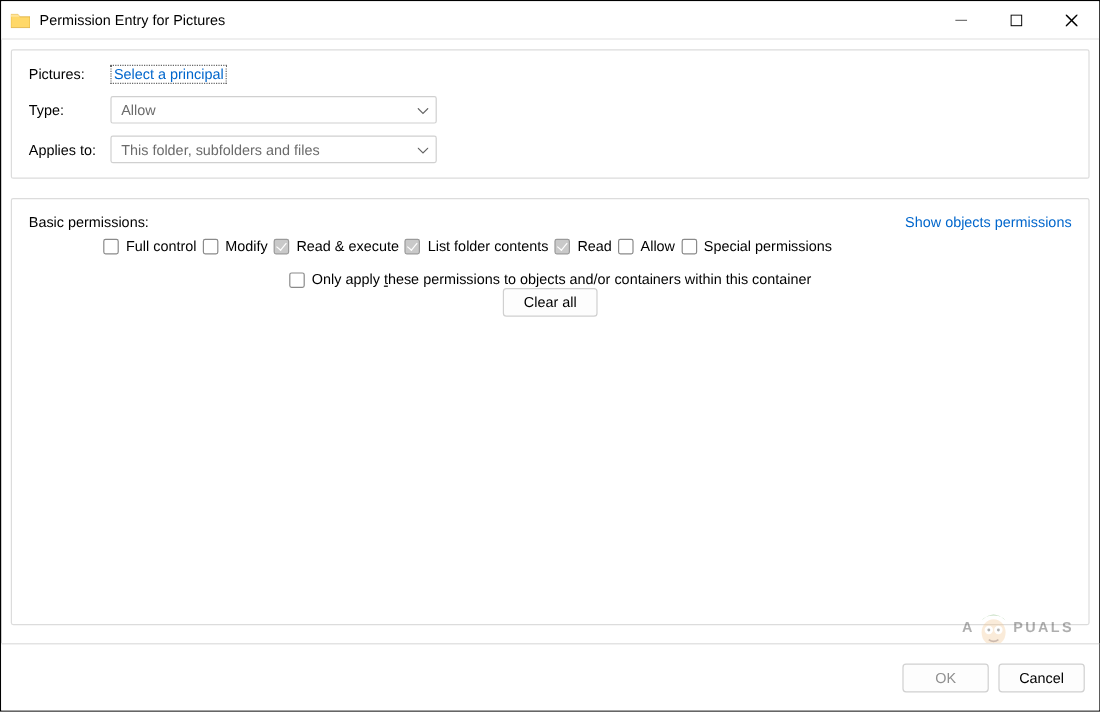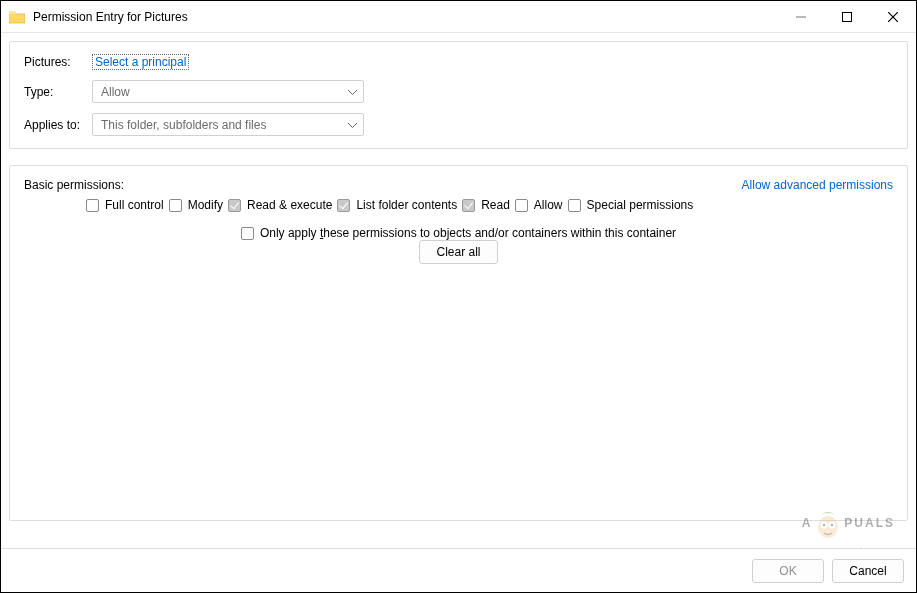--- a/index.html
+++ b/index.html
@@ -162,21 +162,21 @@
       color: #000;
       cursor: pointer;
       min-width: 72px;
       text-align: center;
     }
     .footer {
       position: absolute;
       bottom: 1px;
       left: 1px;
       right: 1px;
-      height: 44px;
+      height: 56px;
       border-top: 1px solid #dcdcdc;
       background: #fff;
       display: flex;
       align-items: center;
       justify-content: flex-end;
       padding: 0 12px;
       gap: 8px;
     }
     .footer .btn.ok {
       color: #8f8f8f;
@@ -271,21 +271,21 @@
               <path d="M0 0 L4.5 4.5 L9 0" fill="none" stroke="#666" stroke-width="1"></path>
             </svg>
         </span>
       </div>
     </div>
   </div>
 
   <div class="panel" style="min-height:356px">
     <div class="panel2-header">
       <span class="section-label">Basic permissions:</span>
-      <span class="advlink">Allow advanced permissions</span>
+      <span class="advlink">Show objects permissions</span>
     </div>
 
     <div class="perm-list">
       <label class="perm">
         <span class="cb"></span>
         <span>Full control</span>
       </label>
       <label class="perm">
         <span class="cb"></span>
         <span>Modify</span>

